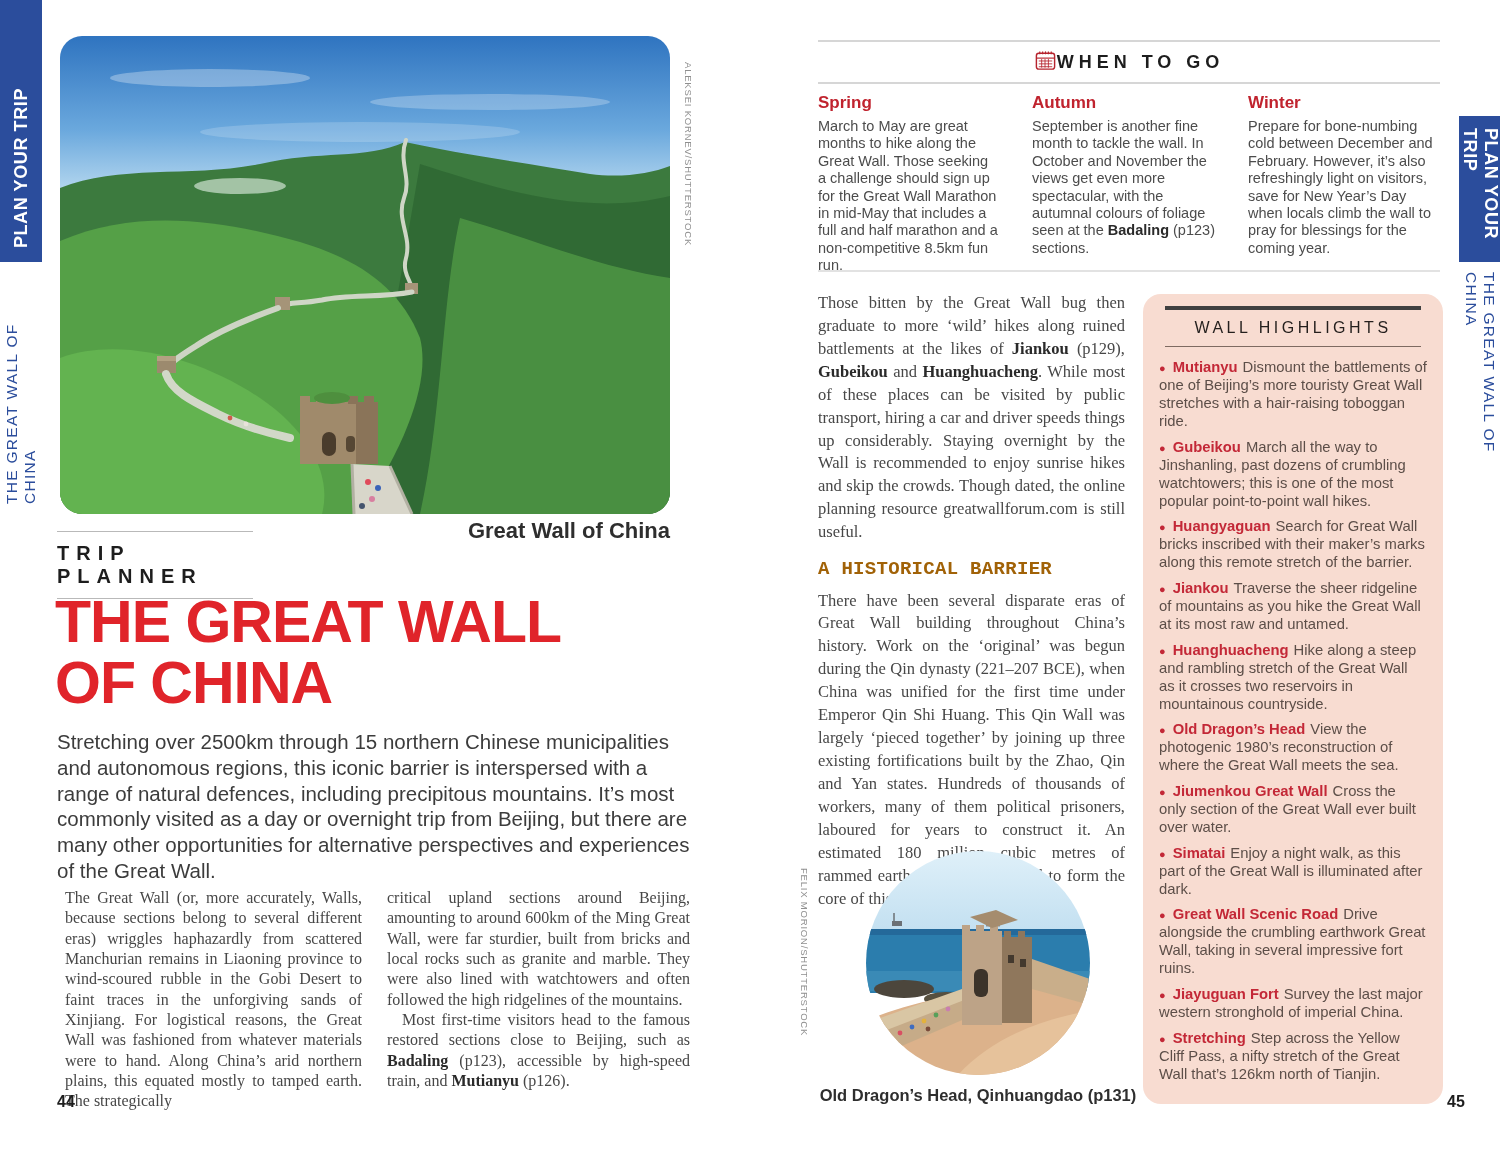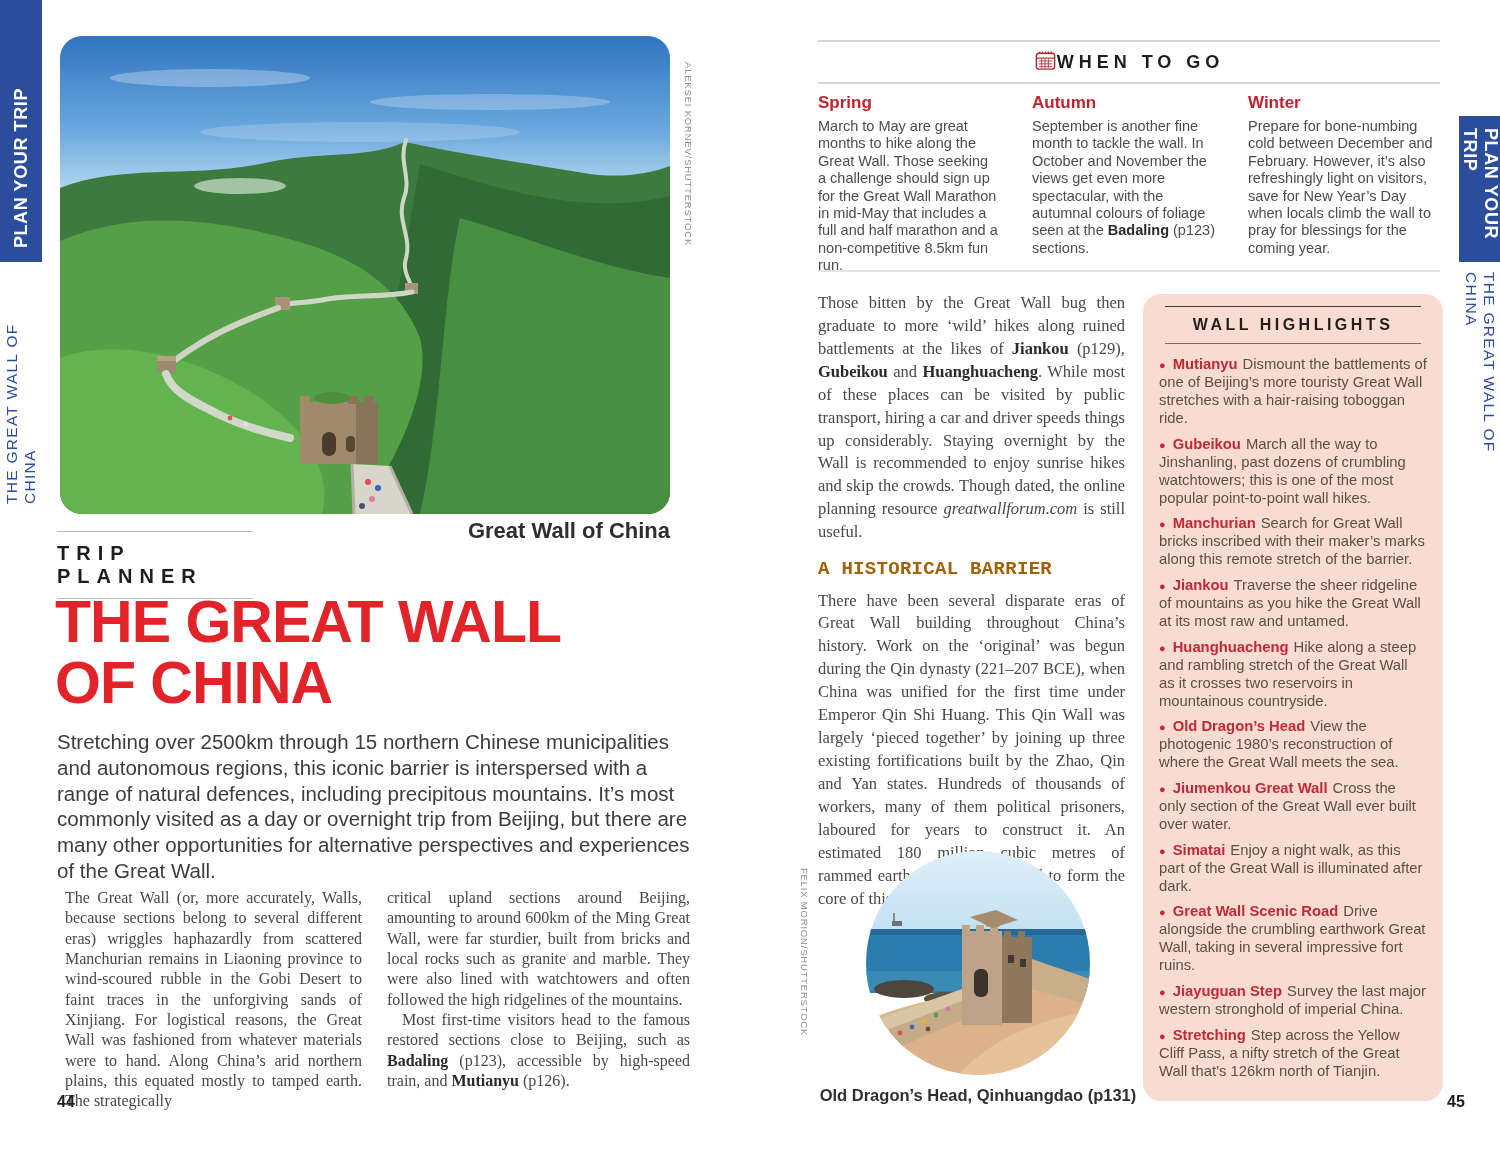--- a/index.html
+++ b/index.html
@@ -20,36 +20,36 @@
   .kicker{border-top:1.5px solid #b9b9b9;border-bottom:1.5px solid #b9b9b9;padding:10px 0;
           font-size:20px;font-weight:bold;letter-spacing:7px;color:#1d1d1d;}
   .bigtitle{color:#e0242a;font-weight:800;font-size:59px;line-height:1.04;letter-spacing:-1px;}
   .intro{font-size:20.5px;line-height:1.26;color:#3c3c3c;}
   .serif{font-family:"Liberation Serif",serif;color:#474747;text-align:justify;}
   .lcol{font-size:16px;line-height:1.27;margin-left:8px;}
   .lcol p{margin:0;}
   .lcol p.ind{text-indent:15px;}
   .pgnum{font-weight:bold;font-size:16px;color:#1e1e1e;}
   b.bold{color:#2a2a2a;}
-  .ital{font-style:italic;}
+  .ital{}
   
   .rule{background:#d6d6d6;height:1.5px;}
   .wtg-head{display:flex;align-items:center;justify-content:center;}
   .wtg-title{font-size:18px;font-weight:bold;letter-spacing:5px;color:#1d1d1d;}
   .season h4{margin:0 0 5px 0;font-size:17px;color:#c0232e;}
   .season .stext{font-size:14.5px;line-height:1.2;color:#4c4c4c;}
   
   .rart{font-size:16.5px;line-height:1.39;}
   .rart .hh{font-family:Liberation Mono, monospace;color:#a16207;font-weight:bold;
             font-size:19px;letter-spacing:.3px;text-align:left;margin:12px 0 7px 0;}
   .rart p{margin:0;}
   
   .hlbox{background:#f8dcd1;border-radius:18px;box-sizing:border-box;padding:12px 16px 14px 16px;}
-  .hltitle{margin:0 6px;border-top:1px solid #404040;border-bottom:1px solid #7e6a61;
-           text-align:center;font-size:16px;font-weight:bold;letter-spacing:3.5px;color:#241f1d;
+  .hltitle{margin:0 6px;border-top:4px solid #404040;border-bottom:1px solid #7e6a61;
+           text-align:center;font-size:16px;font-weight:normal;letter-spacing:3.5px;color:#241f1d;
            padding:9px 0;}
   .hlitems{margin-top:11px;}
   .hlitem{font-size:14.8px;line-height:1.22;color:#5c4e48;margin-bottom:7.5px;}
   .hl-bullet{color:#c32837;font-size:11px;margin-right:7px;}
   .hl-bullet::before{content:"●";}
   .hl-name{font-weight:bold;color:#c32837;margin-right:5px;}
   .circlecap{font-weight:bold;font-size:16.5px;color:#2e2e2e;text-align:center;}
 </style>
 </head>
 <body>
@@ -225,28 +225,28 @@
     </svg>
   </div>
   <div class="abs credit vdown" style="left:799px;top:868px;">FELIX MORION/SHUTTERSTOCK</div>
   <div class="abs circlecap" style="left:818px;top:1086px;width:320px;">Old Dragon’s Head, Qinhuangdao (p131)</div>
 
   <div class="abs hlbox" style="left:1143px;top:294px;width:300px;">
     <div class="hltitle">WALL HIGHLIGHTS</div>
     <div class="hlitems">
       <div class="hlitem"><span class="hl-bullet"></span><span class="hl-name">Mutianyu</span><span>Dismount the battlements of one of Beijing’s more touristy Great Wall stretches with a hair-raising toboggan ride.</span></div>
       <div class="hlitem"><span class="hl-bullet"></span><span class="hl-name">Gubeikou</span><span>March all the way to Jinshanling, past dozens of crumbling watchtowers; this is one of the most popular point-to-point wall hikes.</span></div>
-      <div class="hlitem"><span class="hl-bullet"></span><span class="hl-name">Manchurian</span><span>Search for Great Wall bricks inscribed with their maker’s marks along this remote stretch of the barrier.</span></div>
+      <div class="hlitem"><span class="hl-bullet"></span><span class="hl-name">Huangyaguan</span><span>Search for Great Wall bricks inscribed with their maker’s marks along this remote stretch of the barrier.</span></div>
       <div class="hlitem"><span class="hl-bullet"></span><span class="hl-name">Jiankou</span><span>Traverse the sheer ridgeline of mountains as you hike the Great Wall at its most raw and untamed.</span></div>
       <div class="hlitem"><span class="hl-bullet"></span><span class="hl-name">Huanghuacheng</span><span>Hike along a steep and rambling stretch of the Great Wall as it crosses two reservoirs in mountainous countryside.</span></div>
       <div class="hlitem"><span class="hl-bullet"></span><span class="hl-name">Old Dragon’s Head</span><span>View the photogenic 1980’s reconstruction of where the Great Wall meets the sea.</span></div>
       <div class="hlitem"><span class="hl-bullet"></span><span class="hl-name">Jiumenkou Great Wall</span><span>Cross the only section of the Great Wall ever built over water.</span></div>
       <div class="hlitem"><span class="hl-bullet"></span><span class="hl-name">Simatai</span><span>Enjoy a night walk, as this part of the Great Wall is illuminated after dark.</span></div>
       <div class="hlitem"><span class="hl-bullet"></span><span class="hl-name">Great Wall Scenic Road</span><span>Drive alongside the crumbling earthwork Great Wall, taking in several impressive fort ruins.</span></div>
-      <div class="hlitem"><span class="hl-bullet"></span><span class="hl-name">Jiayuguan Step</span><span>Survey the last major western stronghold of imperial China.</span></div>
+      <div class="hlitem"><span class="hl-bullet"></span><span class="hl-name">Jiayuguan Fort</span><span>Survey the last major western stronghold of imperial China.</span></div>
       <div class="hlitem"><span class="hl-bullet"></span><span class="hl-name">Stretching</span><span>Step across the Yellow Cliff Pass, a nifty stretch of the Great Wall that’s 126km north of Tianjin.</span></div>
     </div>
   </div>
 
   <div class="abs tabbar" style="left:1459px;top:116px;width:41px;height:146px;justify-content:flex-start;padding-top:12px;">
     <span class="lbl vdown">PLAN YOUR TRIP</span>
   </div>
   <div class="abs chapterlbl" style="left:1459px;top:272px;width:41px;height:232px;">
     <span class="vdown">THE GREAT WALL OF CHINA</span>
   </div>

